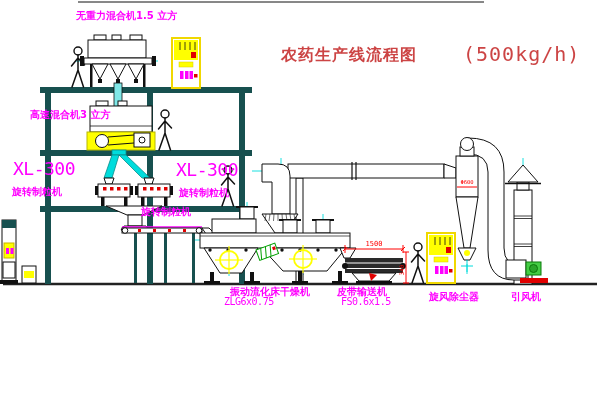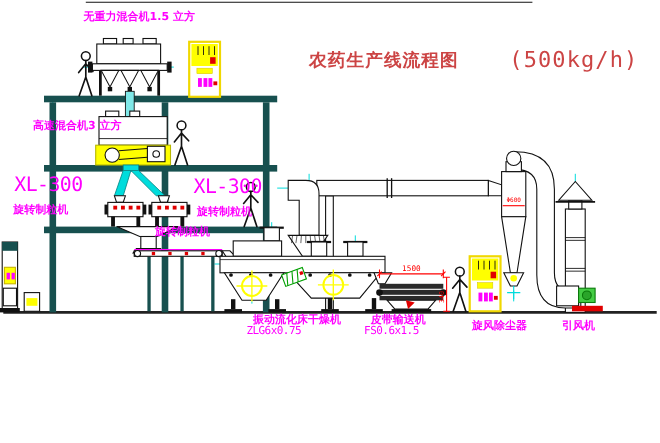--- a/index.html
+++ b/index.html
@@ -313,18 +313,18 @@
 
 <div class="model big" style="left:176px;top:161px;">XL-300</div>
 <div class="lbl" style="left:179px;top:188px;">旋转制粒机</div>
 
 <div class="lbl" style="left:141px;top:207px;">旋转制粒机</div>
 
 <div class="lbl" style="left:230px;top:287px;">振动流化床干燥机</div>
 <div class="model mid" style="left:224px;top:297px;">ZLG6x0.75</div>
 
 <div class="lbl" style="left:337px;top:287px;">皮带输送机</div>
-<div class="model mid" style="left:331px;top:297px;">FS0.6x1.5</div>
+<div class="model mid" style="left:341px;top:297px;">FS0.6x1.5</div>
 
 <div class="lbl" style="left:429px;top:292px;">旋风除尘器</div>
 <div class="lbl" style="left:511px;top:292px;">引风机</div>
 
 </div>
 
 </body></html>

